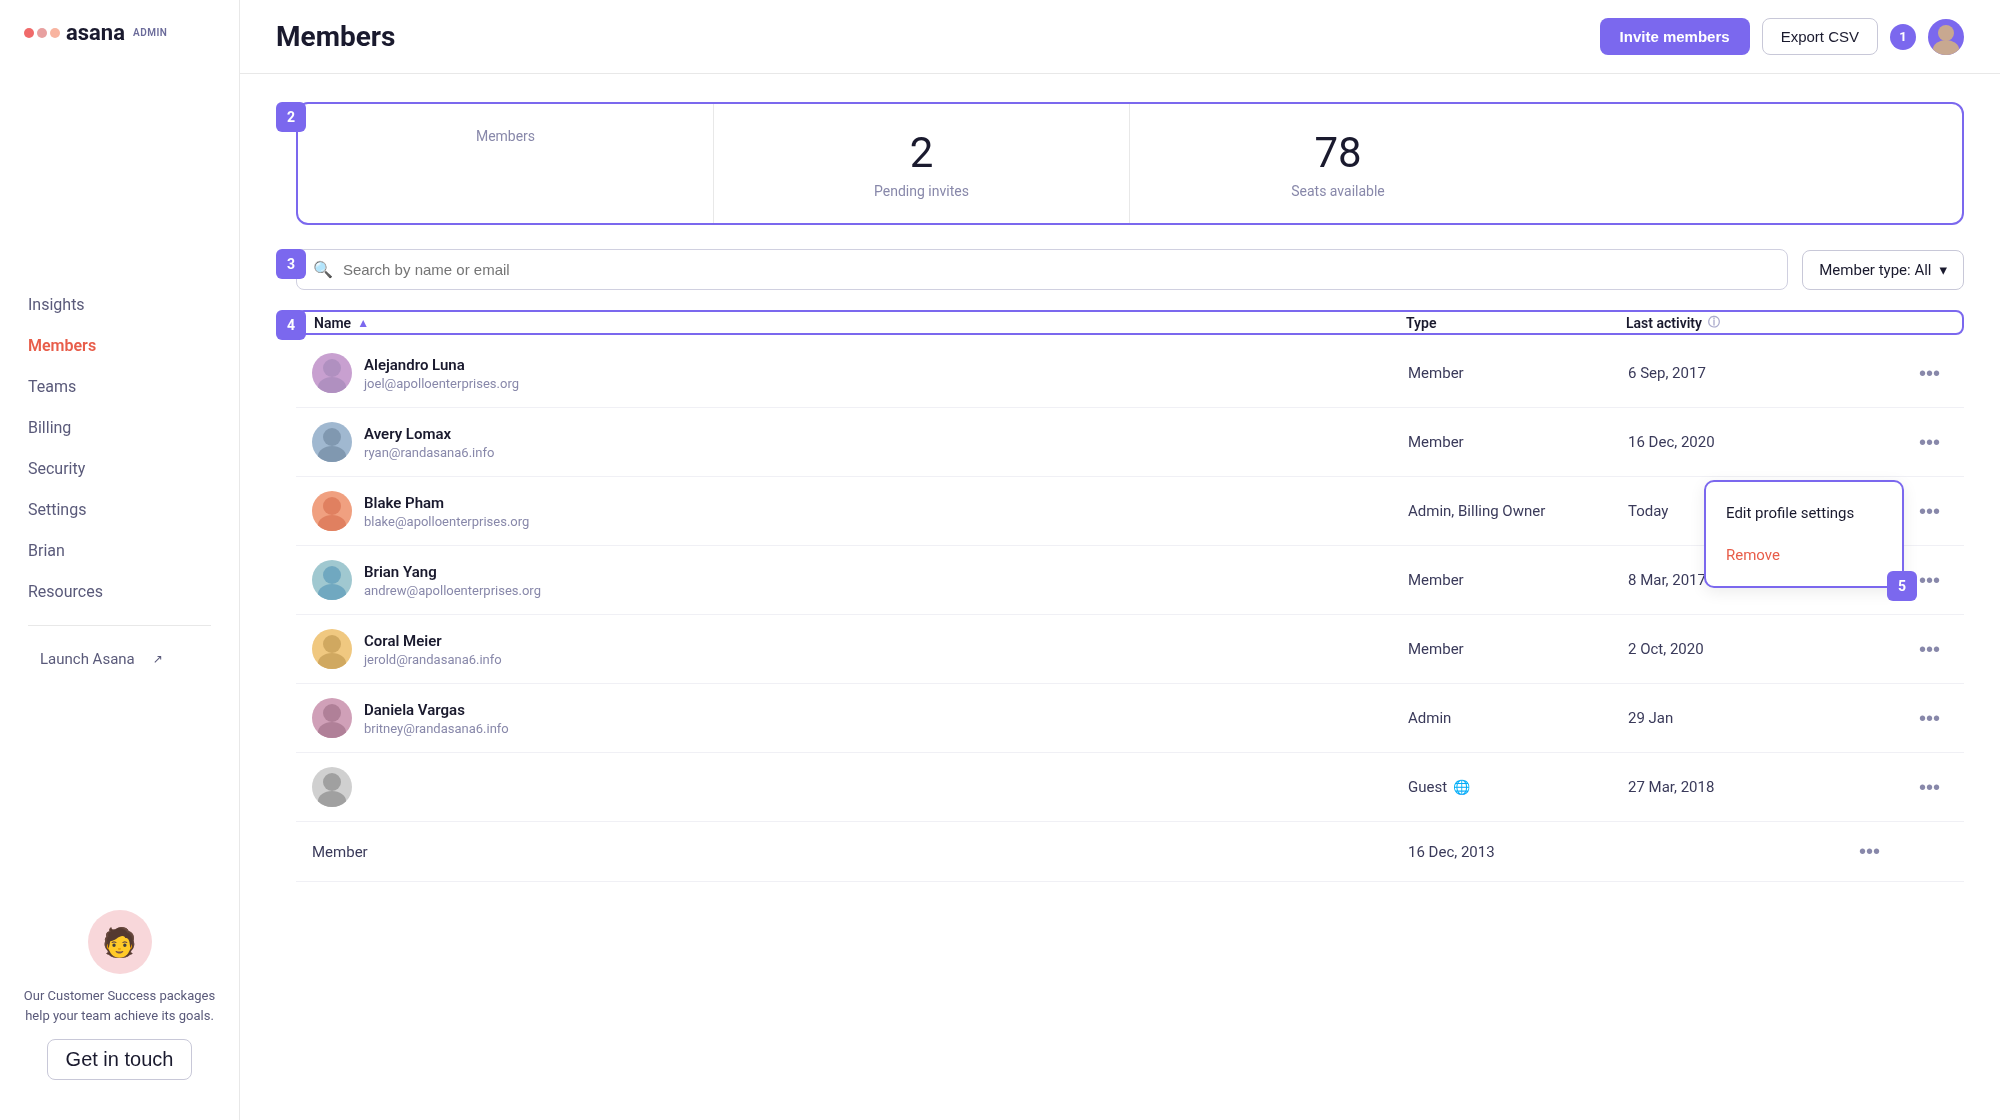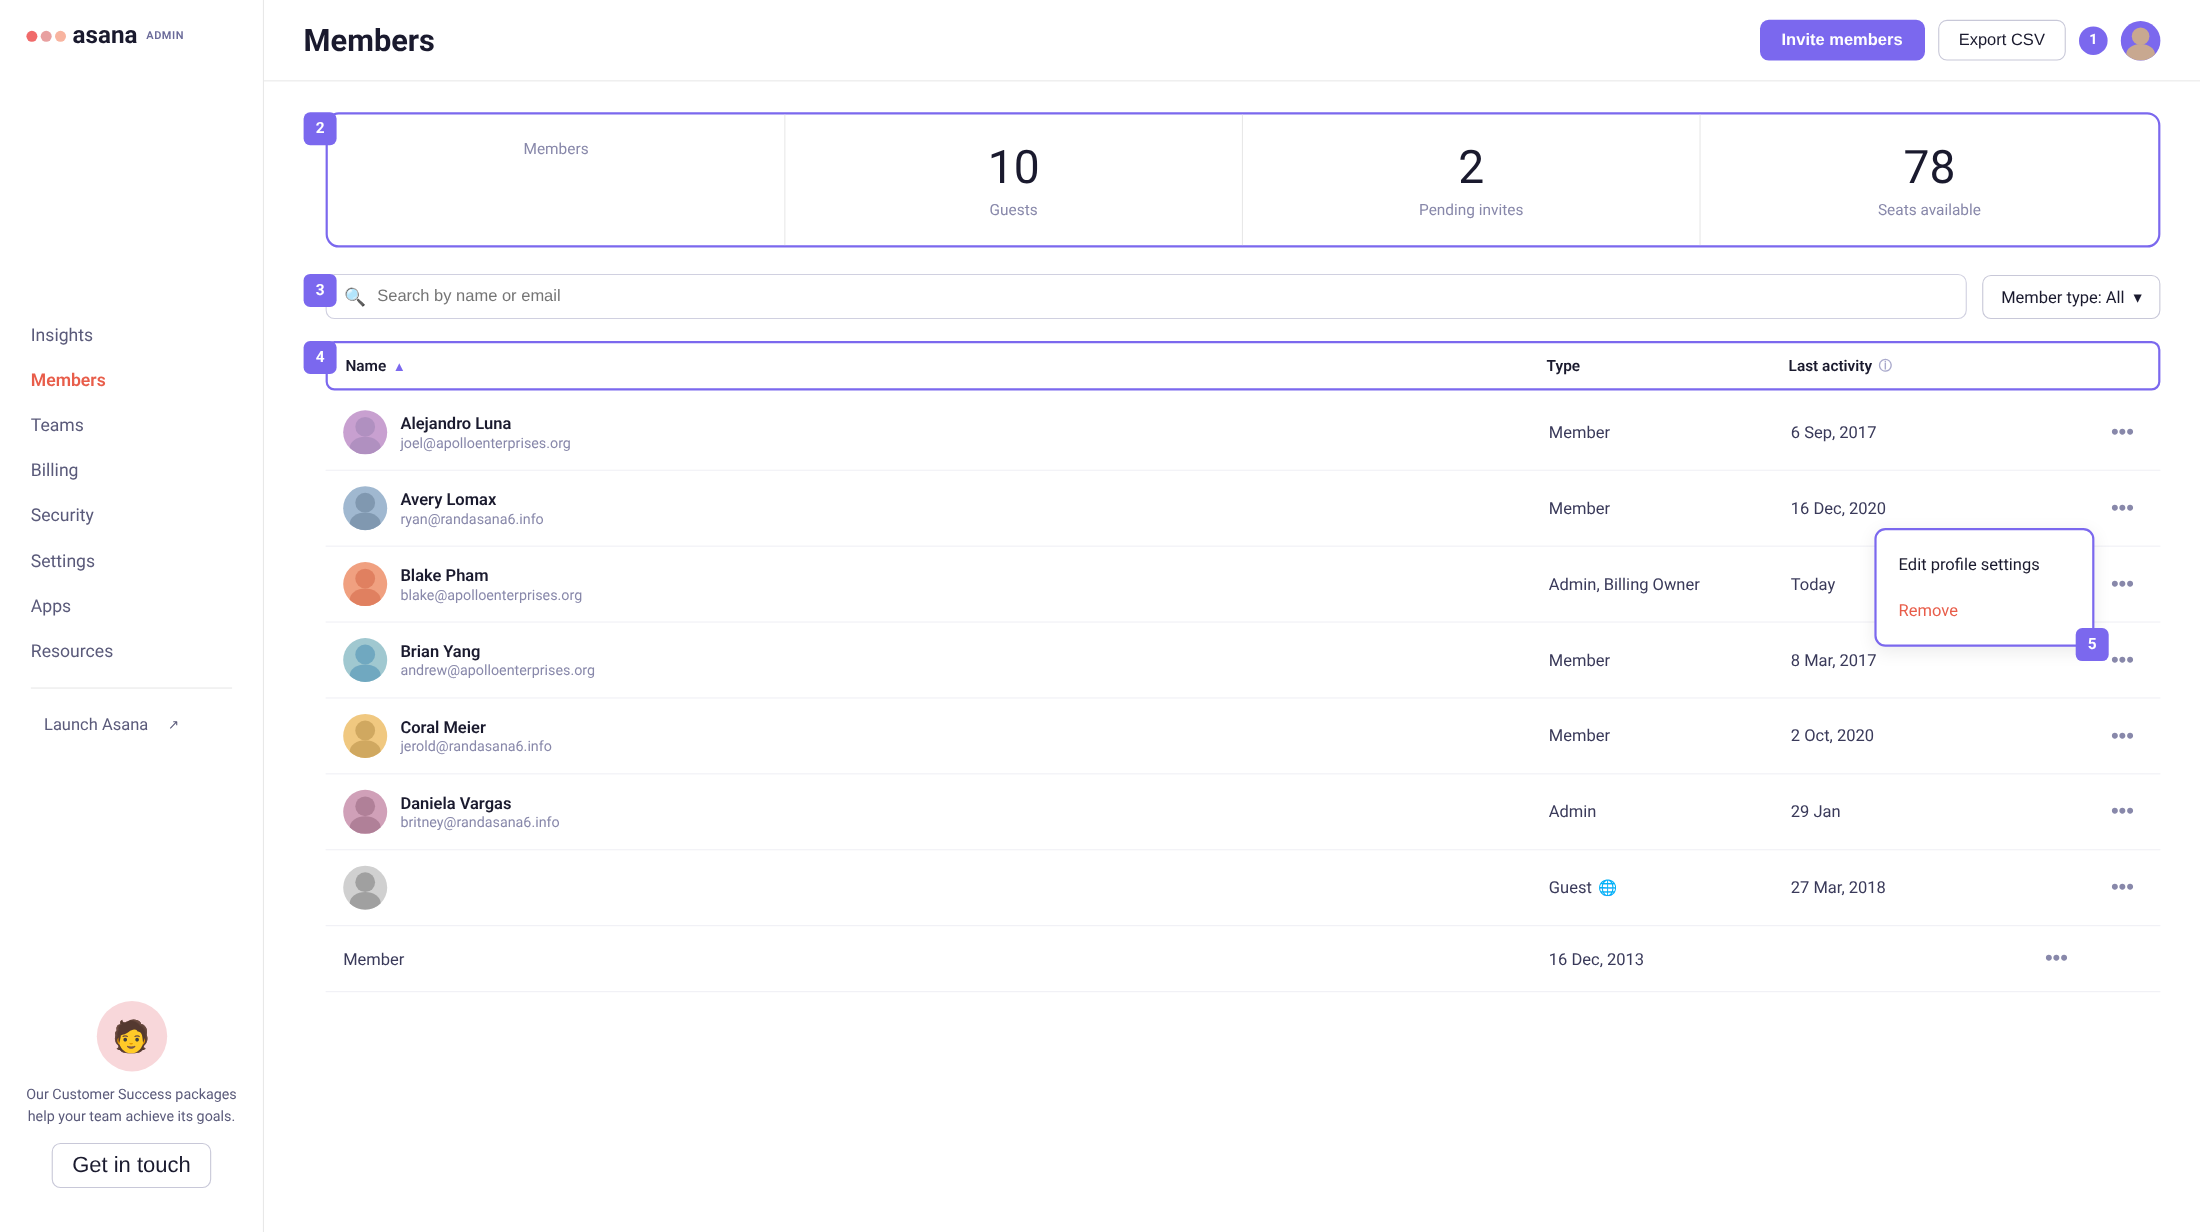--- a/index.html
+++ b/index.html
@@ -260,21 +260,21 @@
       align-items: center;
       gap: 8px;
       white-space: nowrap;
     }
 
     
     .table-container { position: relative; }
     .table-header {
       display: grid;
       grid-template-columns: 1fr 220px 260px 60px;
-      padding: 12px 16px;
+      padding: 2px 16px;
       border: 2px solid #7b68ee;
       border-radius: 8px;
       margin-bottom: 4px;
       background: #fff;
     }
     .th {
       font-size: 14px;
       font-weight: 600;
       color: #1a1a2e;
       display: flex;
@@ -403,21 +403,21 @@
     </div>
   </div>
 
   <nav class="sidebar-nav">
     <div class="nav-item">Insights</div>
     <div class="nav-item active">Members</div>
     <div class="nav-item">Teams</div>
     <div class="nav-item">Billing</div>
     <div class="nav-item">Security</div>
     <div class="nav-item">Settings</div>
-    <div class="nav-item">Apps</div>
+    <div class="nav-item">Brian</div>
     <div class="nav-item">Resources</div>
     <div class="nav-divider"></div>
     <div class="launch-asana">
       <span>Launch Asana</span>
       <span class="external-icon">↗</span>
     </div>
   </nav>
 
   <div class="sidebar-cta">
     <div class="cta-avatar">🧑</div>
@@ -445,24 +445,20 @@
 
   <div class="content">
 
     <div class="section-wrapper">
       <div class="step-badge">2</div>
       <div class="stats-bar">
         <div class="stat-item">
           <div class="stat-label">Members</div>
         </div>
         <div class="stat-item">
-          <div class="stat-number">10</div>
-          <div class="stat-label">Guests</div>
-        </div>
-        <div class="stat-item">
           <div class="stat-number">2</div>
           <div class="stat-label">Pending invites</div>
         </div>
         <div class="stat-item">
           <div class="stat-number">78</div>
           <div class="stat-label">Seats available</div>
         </div>
       </div>
     </div>
 

